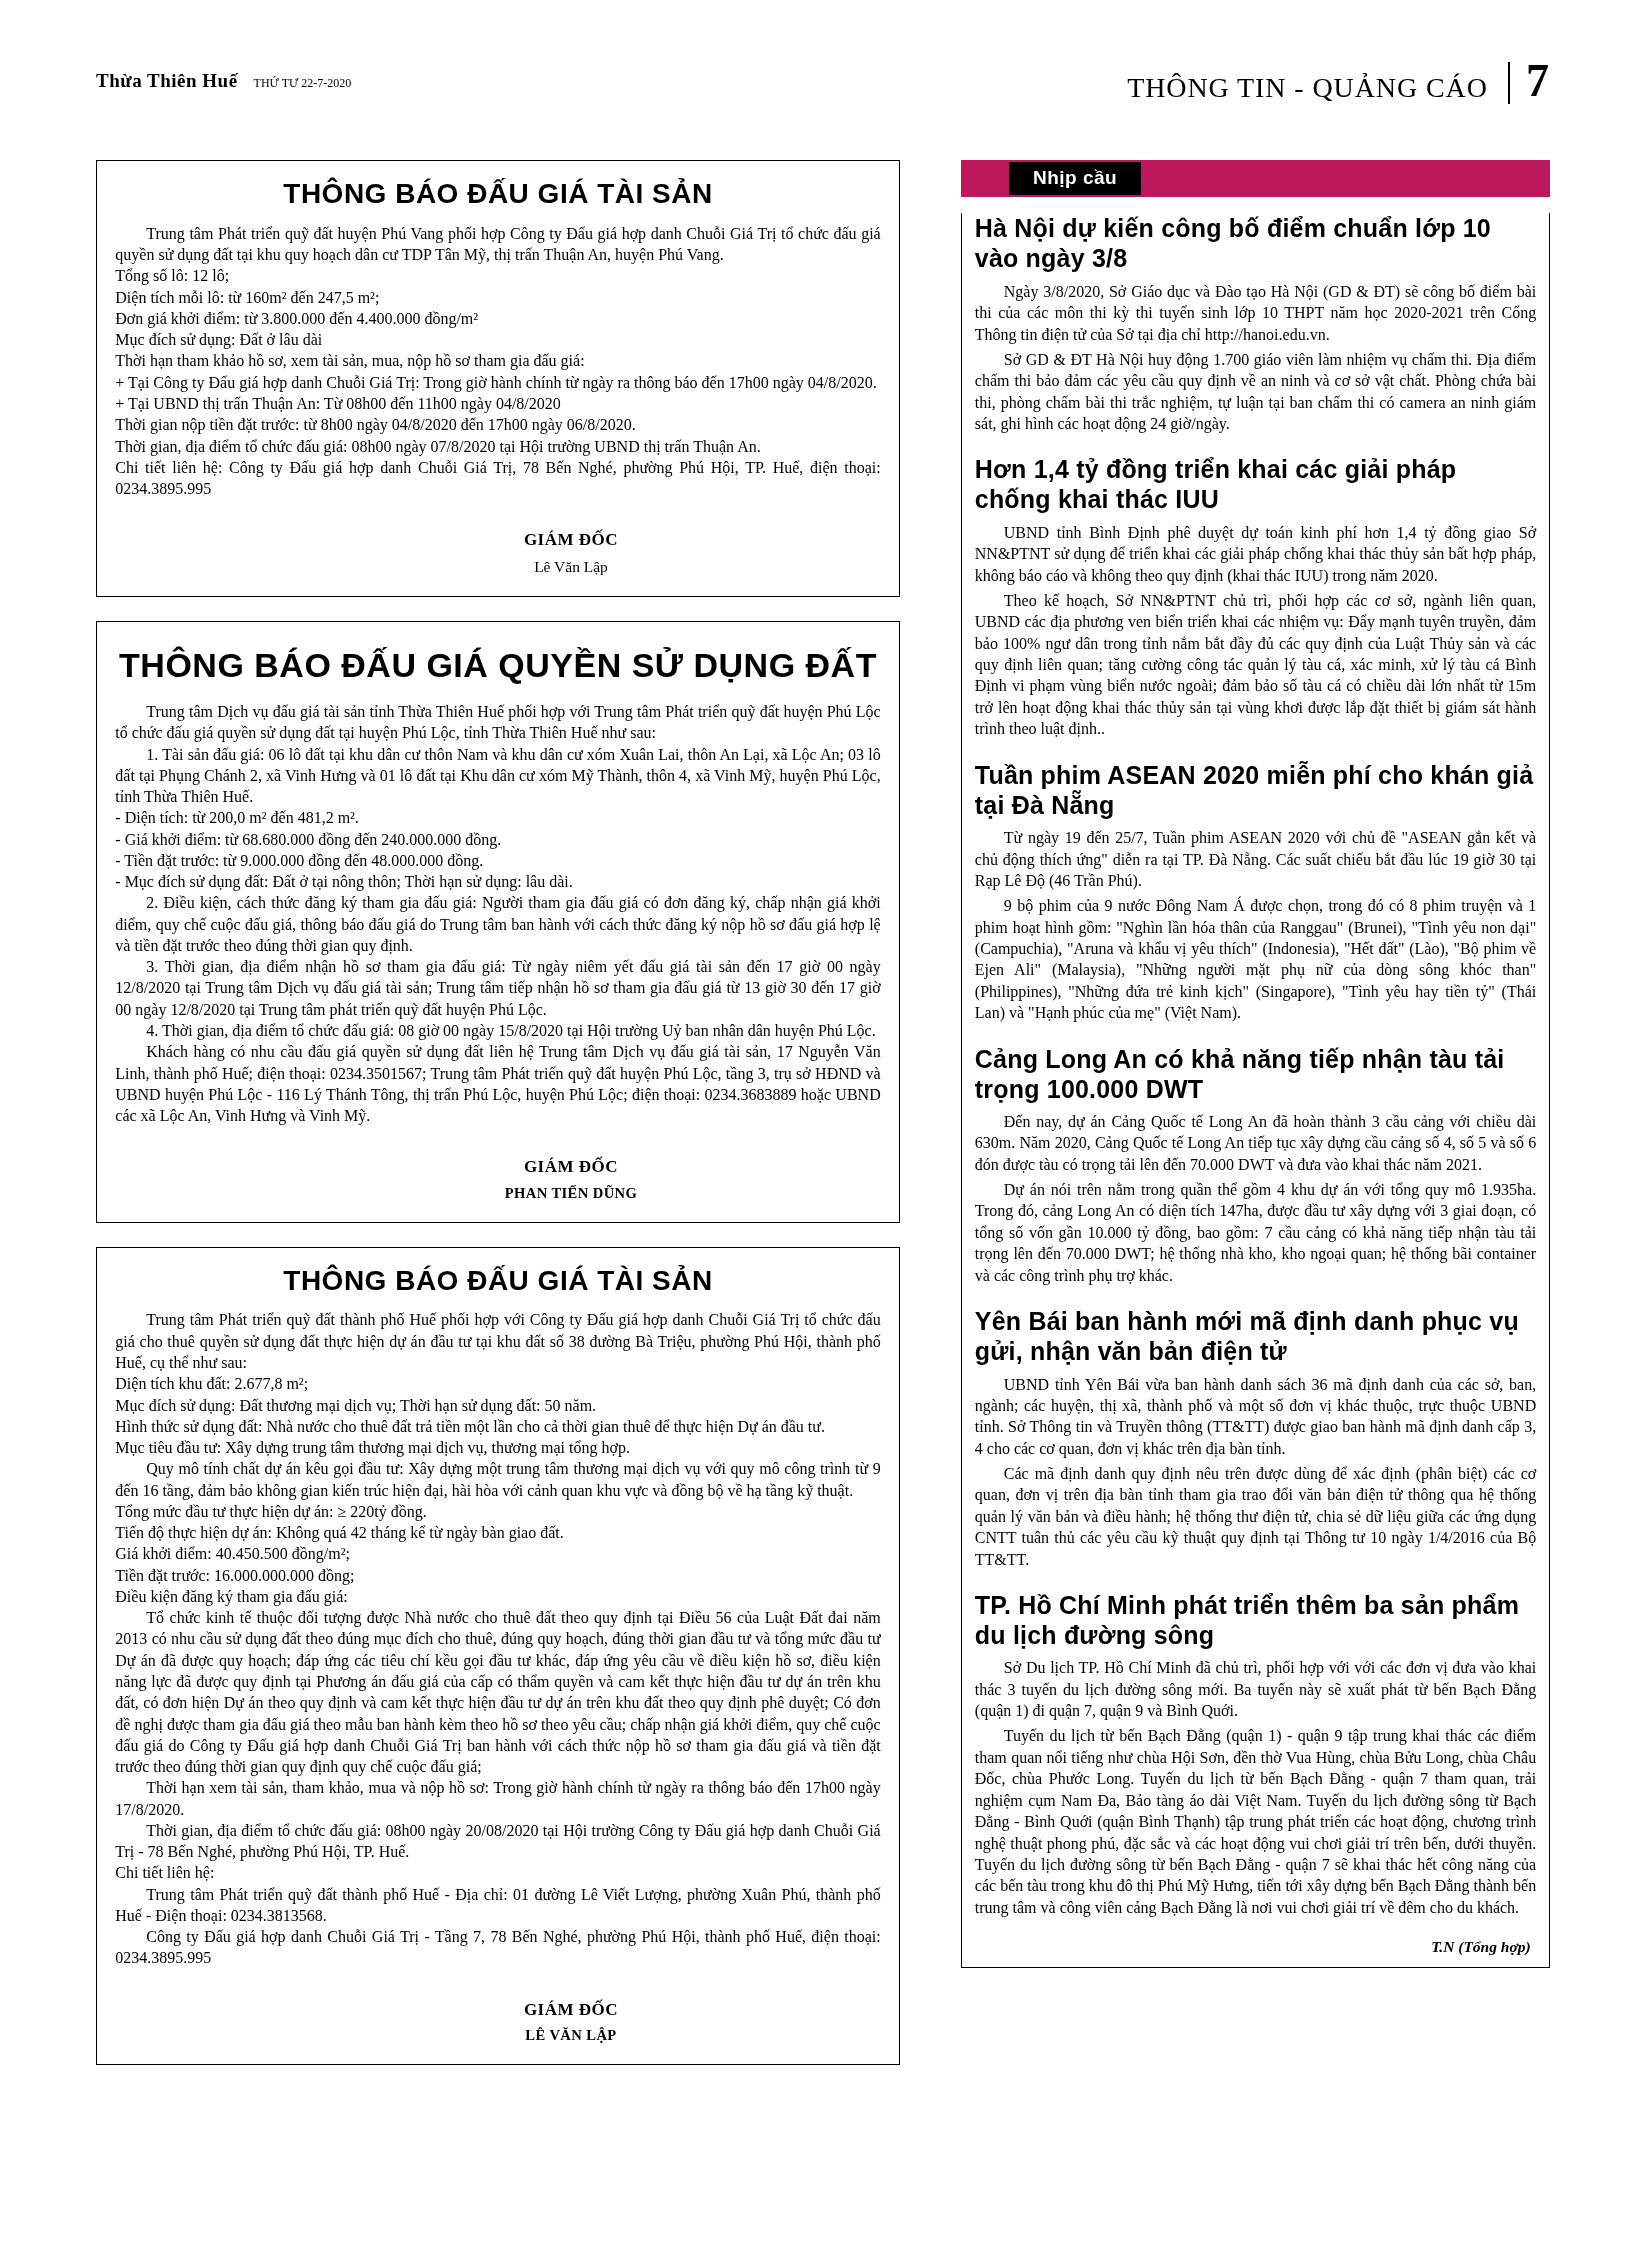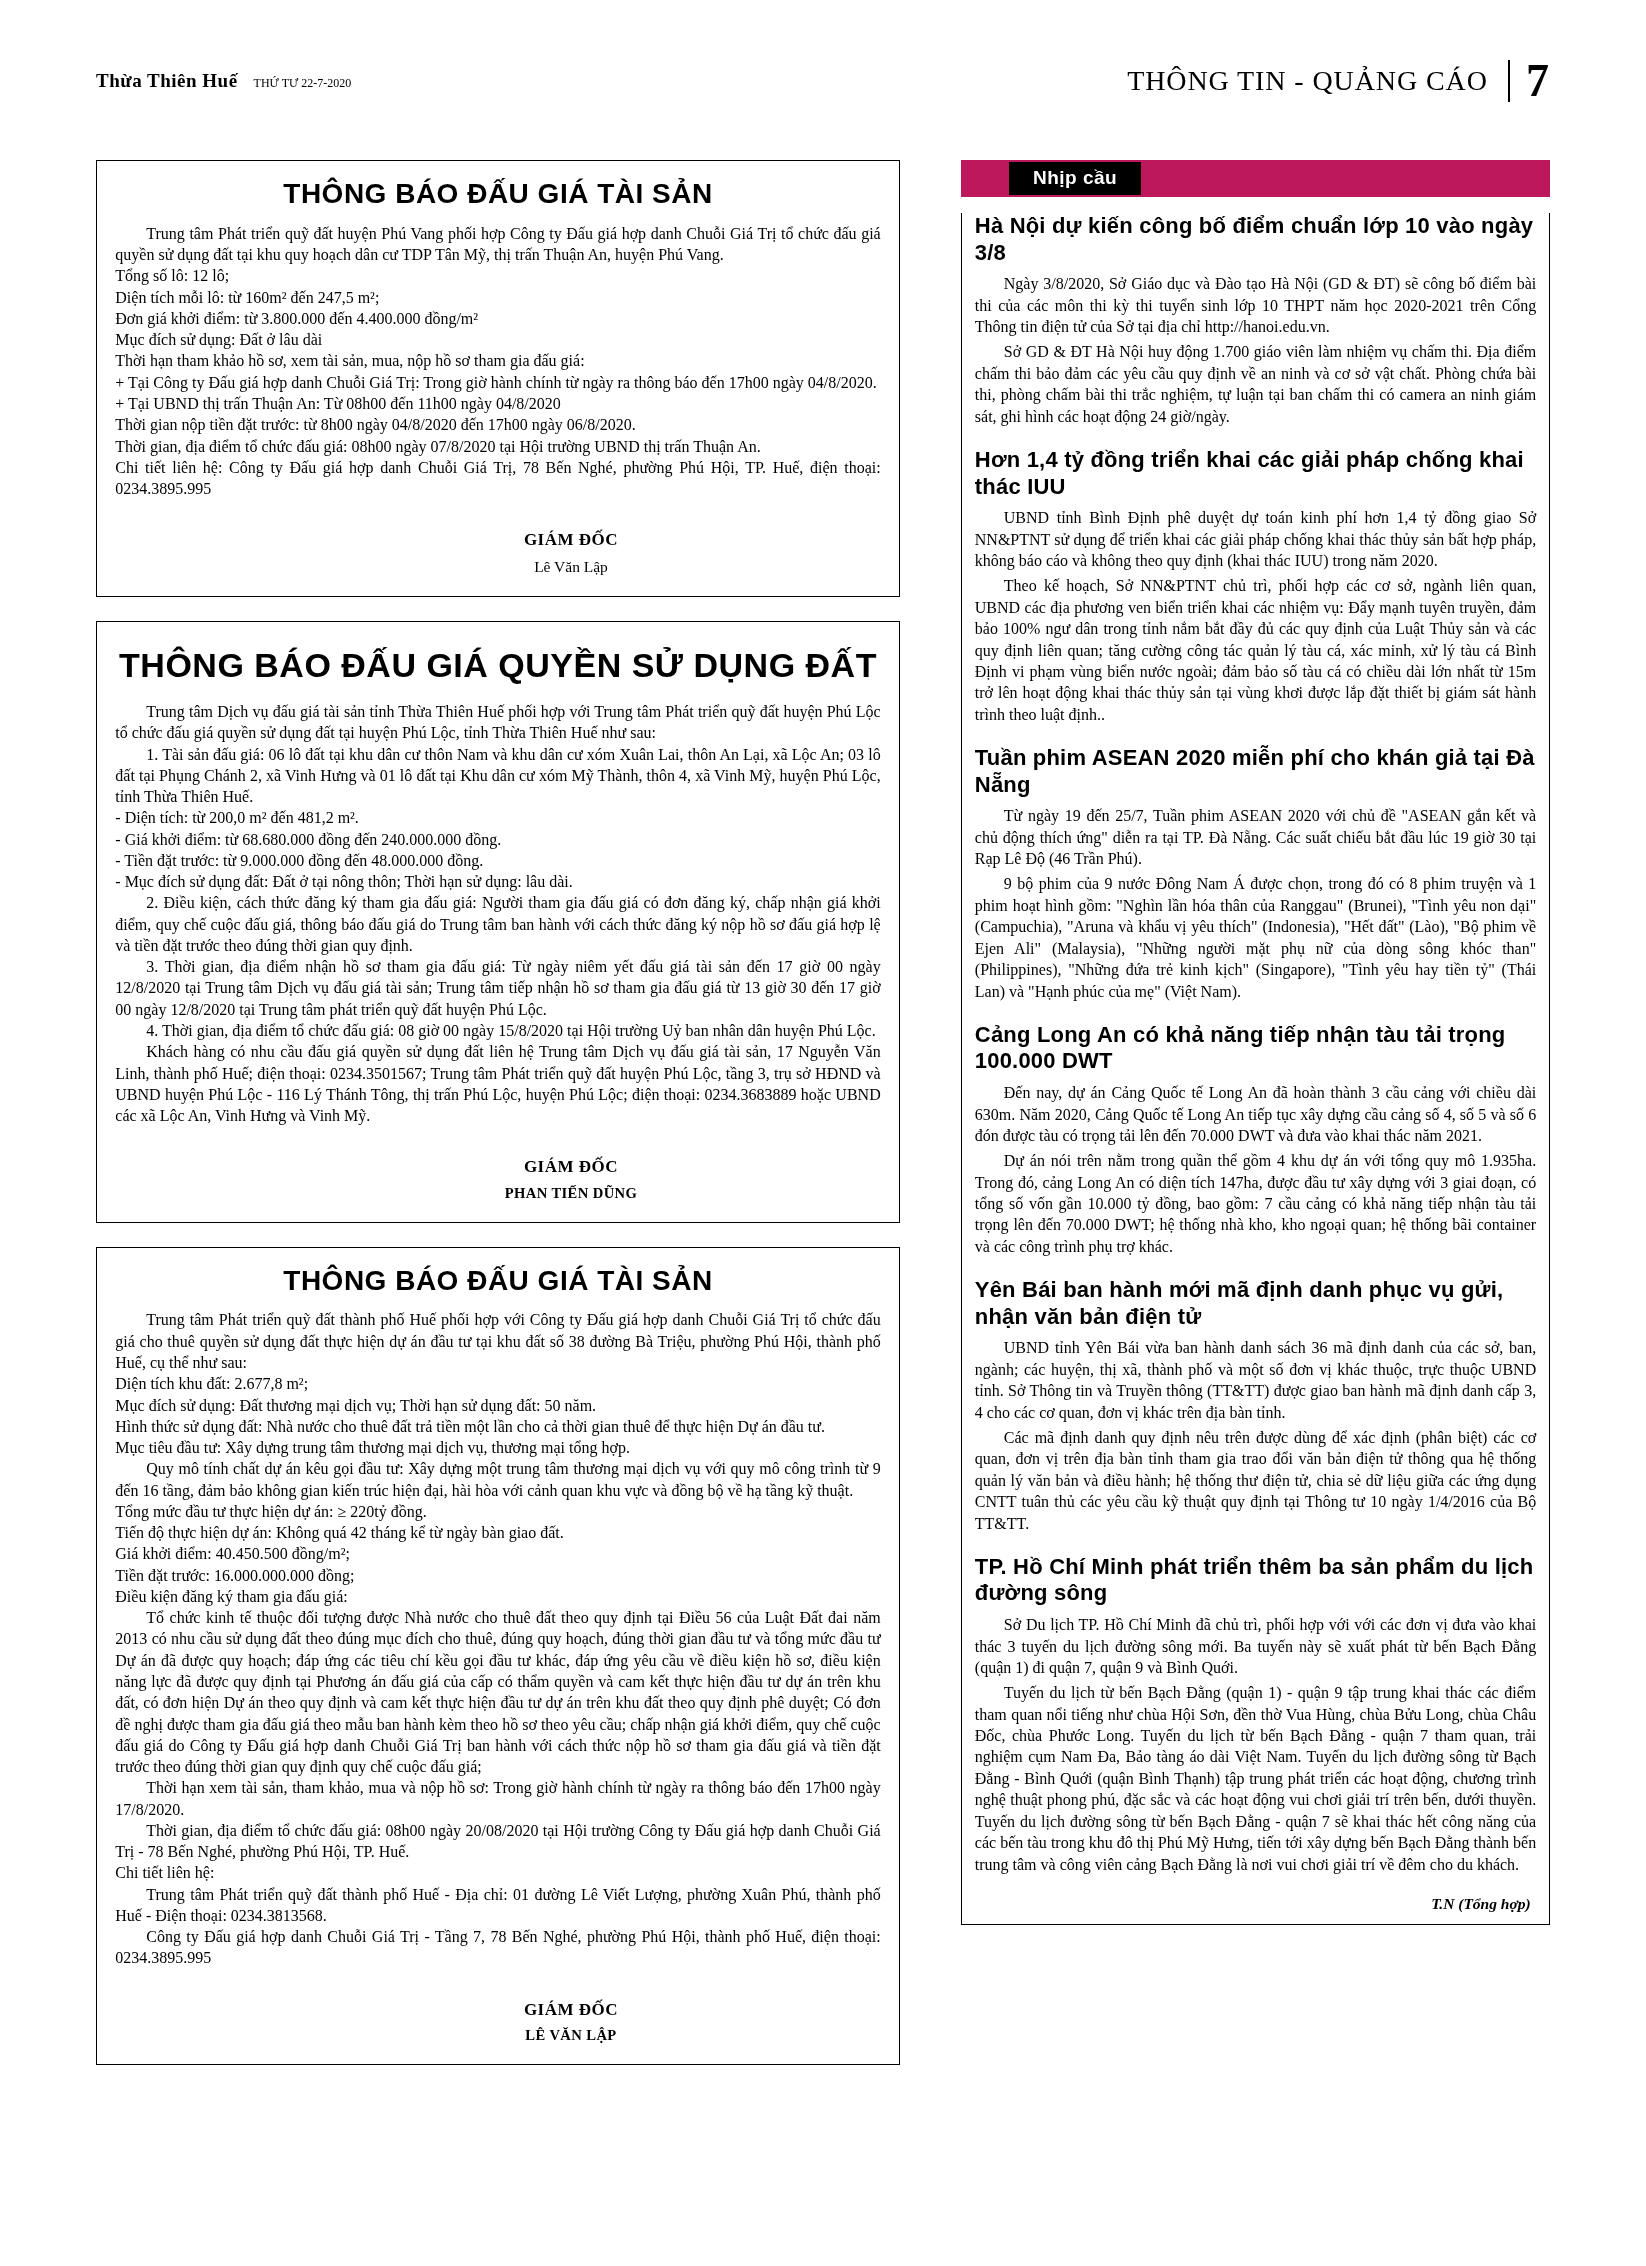--- a/index.html
+++ b/index.html
@@ -42,21 +42,21 @@
     letter-spacing: 0.5px;
   }
   .paper-date {
     font-family: "Liberation Serif", serif;
     font-size: 12px;
     margin-left: 16px;
   }
   .masthead-right {
     margin-left: auto;
     display: flex;
-    align-items: center;
+    align-items: flex-end;
   }
   .section-title {
     font-family: "Liberation Serif", serif;
     font-size: 28px;
     letter-spacing: 0.9px;
   }
   .page-rule {
     width: 1.8px;
     height: 42px;
     background: #000;
@@ -152,21 +152,21 @@
     font-weight: bold;
     font-size: 19px;
     padding: 5.5px 24px 6.4px 24px;
     margin-left: 48px;
     letter-spacing: 0.5px;
   }
   .news-item { margin-bottom: 20px; }
   .news-head {
     font-family: "Liberation Sans", sans-serif;
     font-weight: bold;
-    font-size: 22px;
+    font-size: 25px;
     line-height: 1.2;
     margin: 0 0 7.3px 0;
     letter-spacing: 0.2px;
   }
   .news-p {
     font-size: 16px;
     line-height: 1.34;
     text-align: justify;
     margin: 0 0 3.7px 0;
     text-indent: 29px;

